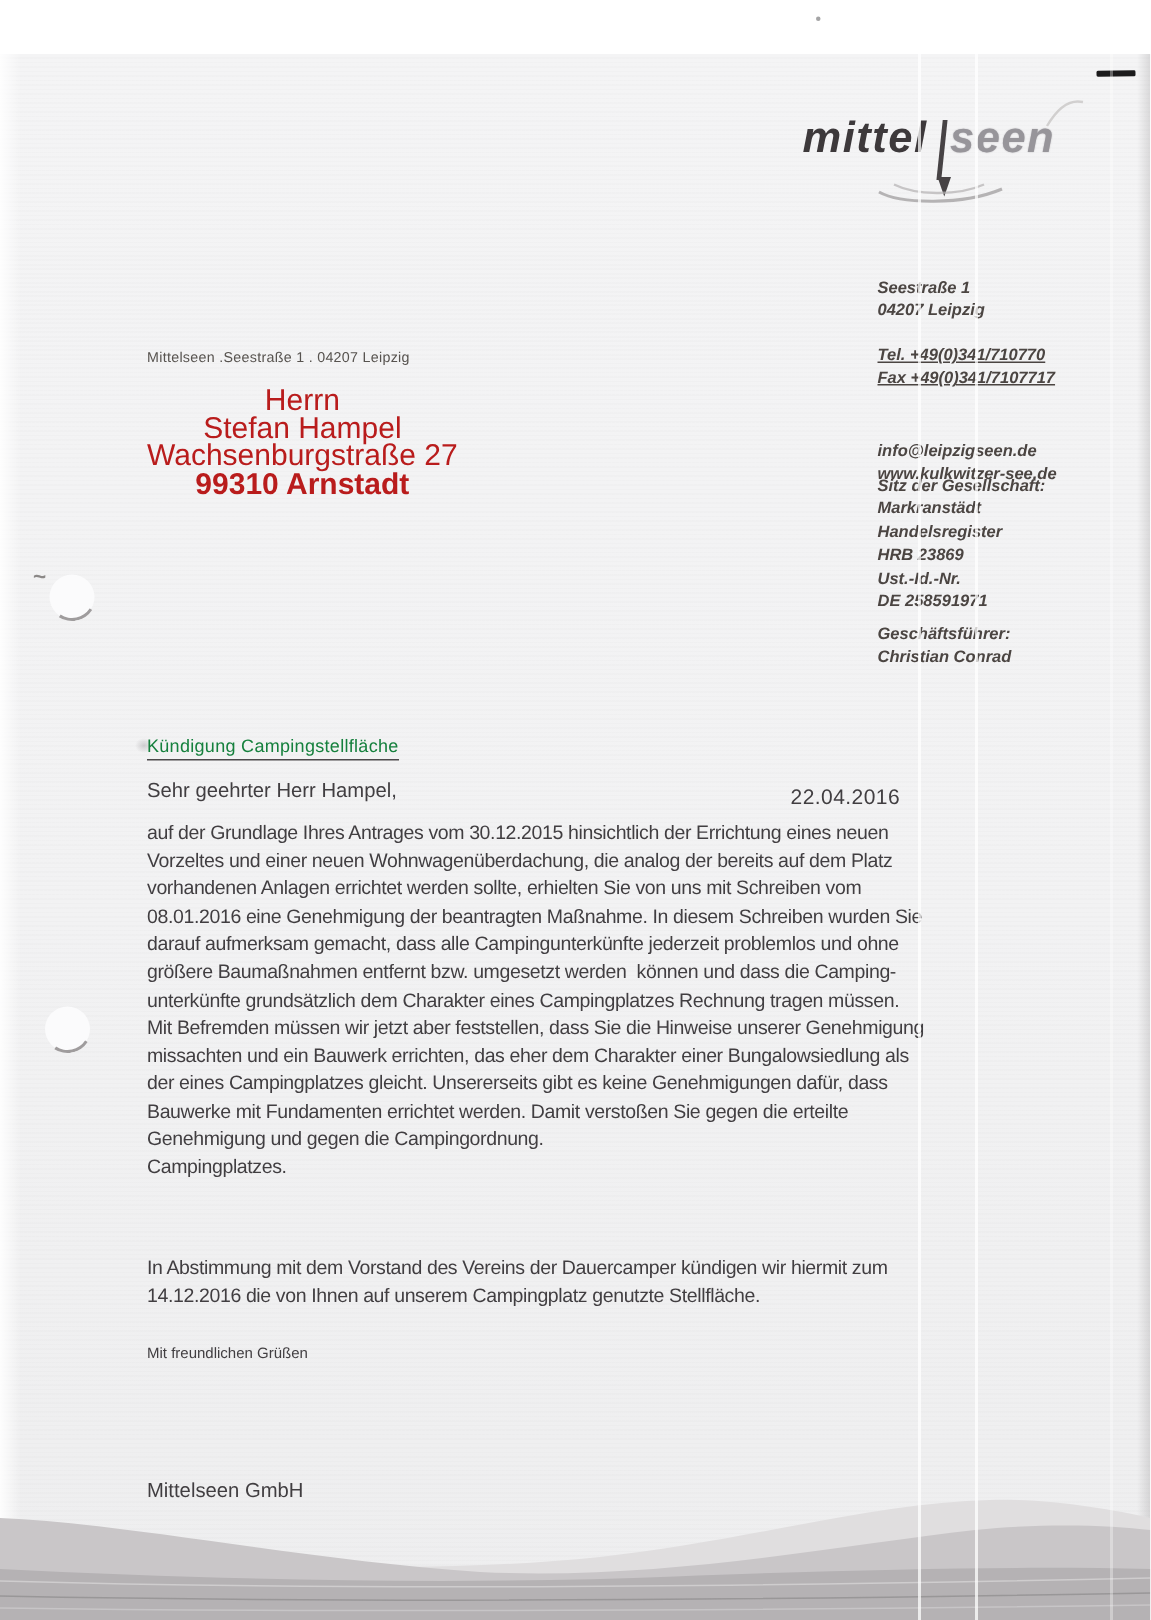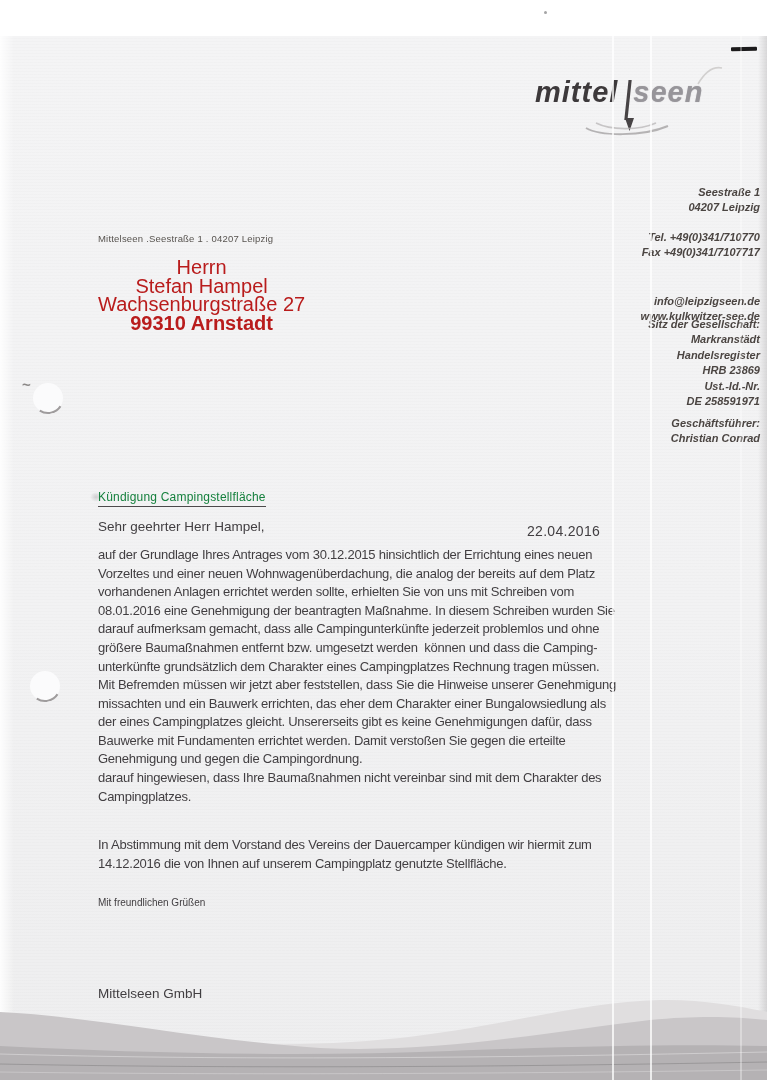--- a/index.html
+++ b/index.html
@@ -39,22 +39,22 @@
   .logo-text{font-style:italic;font-weight:bold;font-size:29px;letter-spacing:1px;white-space:nowrap;}
   .logo-p1{color:#3d393b;}
   .logo-p2{color:#97959a;margin-left:15px;text-shadow:0 0 1px #b4b2b6;}
   .logo-arrow{position:absolute;left:88px;top:4px;}
   .logo-ripple{position:absolute;left:45px;top:40px;}
   .scribble{position:absolute;left:695px;top:62px;opacity:.55;}
 
   
   .info{position:absolute;left:585px;width:175px;
     font-size:11px;line-height:15.4px;font-weight:bold;font-style:italic;color:#4b4542;}
-  .info .ln{white-space:pre;text-align:right;}
-  .g1{top:185px;} .g2{top:230px;} .g3{top:274px;margin-top:20px;} .g4{top:317px;} .g5{top:416px;}
+  .info .ln{white-space:pre;}
+  .g1{top:185px;} .g2{top:230px;text-decoration:underline;} .g3{top:274px;margin-top:20px;} .g4{top:317px;} .g5{top:416px;}
 
   
   .senderline{position:absolute;left:98px;top:233px;font-size:9.5px;color:#57534f;letter-spacing:.2px;}
   .recipient{position:absolute;left:98px;top:258px;font-size:20px;line-height:18.6px;color:#b91c1c;text-align:center;}
   .recipient .ln{white-space:pre;}
   .recipient .city{font-weight:bold;white-space:pre;}
 
   
   .subject{position:absolute;left:98px;top:490px;font-size:12px;color:#15803d;
     border-bottom:1.2px solid #4c494b;padding-bottom:2px;letter-spacing:.2px;width:auto;display:inline-block;}
@@ -151,21 +151,20 @@
       <div class="ln">unterkünfte grundsätzlich dem Charakter eines Campingplatzes Rechnung tragen müssen.</div>
     </div>
   <div class="para p2">
       <div class="ln">Mit Befremden müssen wir jetzt aber feststellen, dass Sie die Hinweise unserer Genehmigung</div>
       <div class="ln">missachten und ein Bauwerk errichten, das eher dem Charakter einer Bungalowsiedlung als</div>
       <div class="ln">der eines Campingplatzes gleicht. Unsererseits gibt es keine Genehmigungen dafür, dass</div>
       <div class="ln">Bauwerke mit Fundamenten errichtet werden. Damit verstoßen Sie gegen die erteilte</div>
       <div class="ln">Genehmigung und gegen die Campingordnung.</div>
     </div>
   <div class="para p3">
-      <div class="ln">darauf hingewiesen, dass Ihre Baumaßnahmen nicht vereinbar sind mit dem Charakter des</div>
       <div class="ln">Campingplatzes.</div>
     </div>
   <div class="para p4">
       <div class="ln">In Abstimmung mit dem Vorstand des Vereins der Dauercamper kündigen wir hiermit zum</div>
       <div class="ln">14.12.2016 die von Ihnen auf unserem Campingplatz genutzte Stellfläche.</div>
     </div>
 
   <div class="closing">Mit freundlichen Grüßen</div>
   <div class="signature">
       <div class="ln">Mittelseen GmbH</div>

